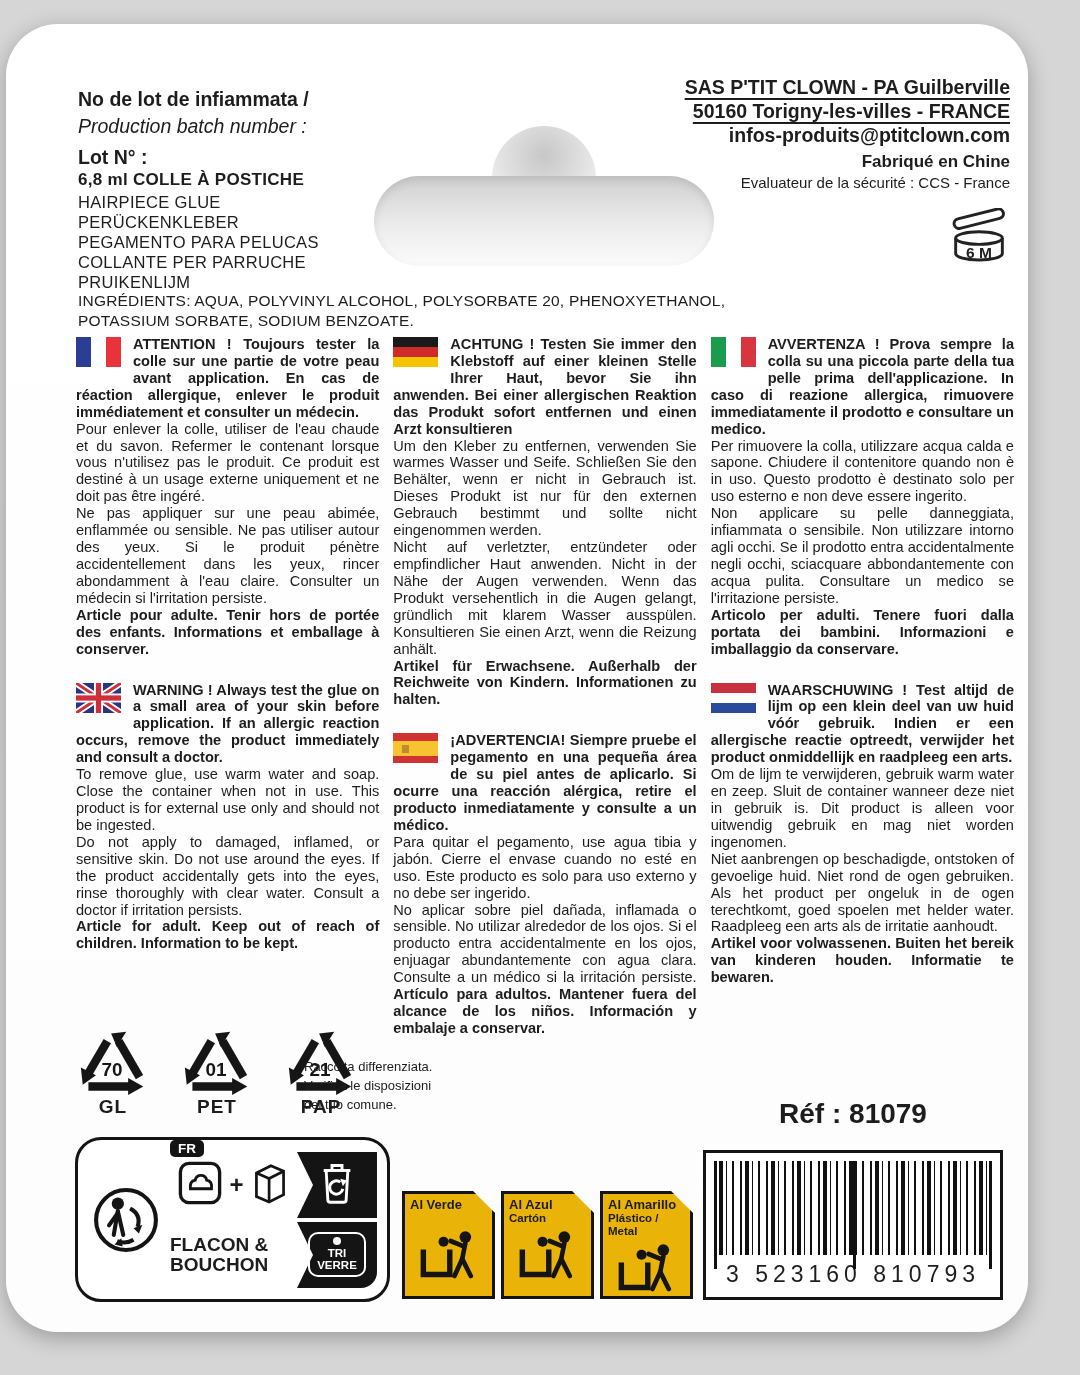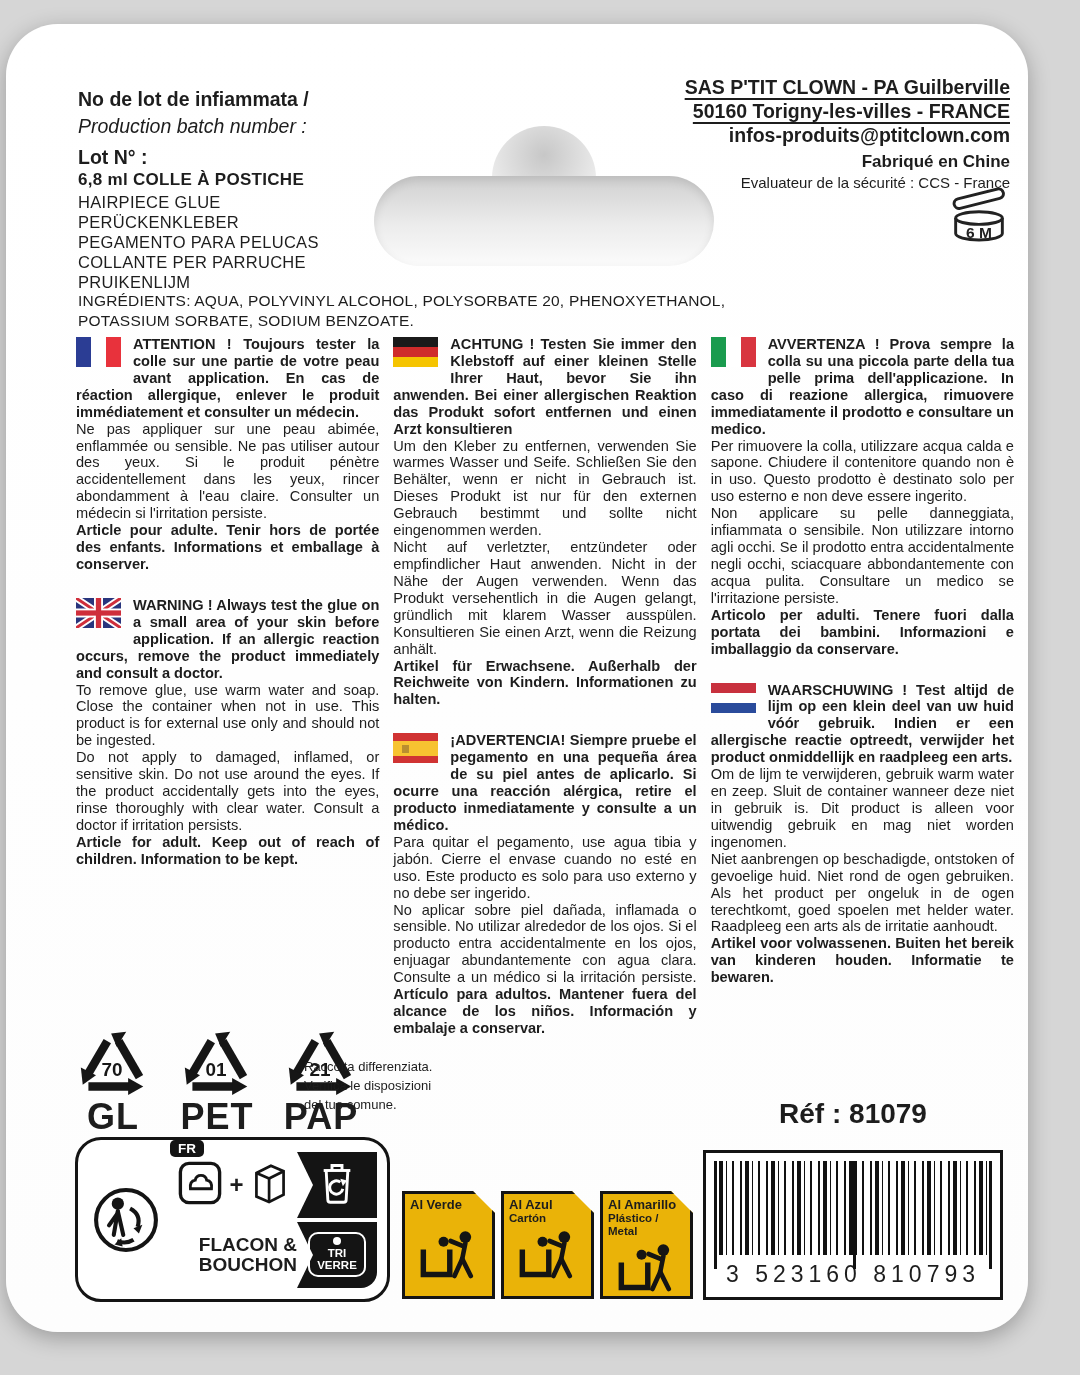--- a/index.html
+++ b/index.html
@@ -21,21 +21,21 @@
   .batch .l1 { font-weight:bold; }
   .batch .l2 { font-style:italic; }
   .batch .l3 { font-weight:bold; margin-top:3px; }
 
   .company { position:absolute; right:70px; top:76px; text-align:right; font-size:19.5px; line-height:1.22; }
   .company .u { font-weight:bold; text-decoration:underline; text-decoration-thickness:1.5px; text-underline-offset:4px; }
   .company .email { font-weight:bold; }
   .company .made { font-weight:bold; font-size:17px; margin-top:5px; }
   .company .eval { font-size:15px; margin-top:1px; }
 
-  .pao { position:absolute; right:66px; top:188px; width:70px; height:64px; }
+  .pao { position:absolute; right:66px; top:208px; width:70px; height:64px; }
   .pao svg { width:100%; height:100%; }
 
   
   .product { position:absolute; left:78px; top:170px; font-size:16.5px; line-height:1.2; letter-spacing:.3px; }
   .product .title { font-weight:bold; font-size:17px; margin-bottom:3px; }
   .ingredients { position:absolute; left:78px; top:291px; width:672px; font-size:15.5px; line-height:1.3; letter-spacing:.2px; }
 
   
   .cols { position:absolute; left:76px; top:336px; width:938px; display:grid; grid-template-columns:1fr 1fr 1fr; column-gap:14px; }
   .warn { font-size:14.6px; line-height:1.16; text-align:justify; margin-bottom:24px; }
@@ -48,34 +48,34 @@
   .flag-de { background:linear-gradient(180deg,#1a1a1a 0 33.4%,#cf2b2b 33.4% 66.7%,#f5c400 66.7% 100%); }
   .flag-it { background:linear-gradient(90deg,#1a9b4e 0 33.4%,#ffffff 33.4% 66.7%,#d8353f 66.7% 100%); }
   .flag-nl { background:linear-gradient(180deg,#c8313e 0 33.4%,#ffffff 33.4% 66.7%,#2a4b9b 66.7% 100%); }
   .flag-es { background:linear-gradient(180deg,#d03333 0 25%,#f7c331 25% 75%,#d03333 75% 100%); position:relative; }
   .flag-es::after { content:""; position:absolute; left:9px; top:12px; width:7px; height:8px; background:#b98e2f; }
 
   
   .recycle-row { position:absolute; left:72px; top:1026px; display:flex; gap:22px; }
   .sym { width:82px; text-align:center; }
   .sym svg { width:82px; height:70px; display:block; }
-  .sym .mat { font-size:36px; font-weight:bold; letter-spacing:1px; margin-top:0px; }
+  .sym .mat { font-size:19px; font-weight:bold; letter-spacing:1px; margin-top:0px; }
   .recycle-note { position:absolute; left:304px; top:1058px; font-size:13px; line-height:1.45; }
 
   
   .fr-box { position:absolute; left:75px; top:1137px; width:315px; height:165px; border:3.5px solid #141414; border-radius:26px;
             display:flex; align-items:center; padding:10px 10px 10px 14px; background:#fff; }
   .triman { width:68px; height:68px; flex:0 0 auto; margin-right:10px; }
   .triman svg { width:100%; height:100%; }
   .fr-rows { position:relative; flex:1; height:136px; display:flex; flex-direction:column; gap:4px; }
   .fr-tab { position:absolute; top:-12px; left:0px; background:#141414; color:#fff; font-weight:bold; font-size:13.5px;
             padding:1px 8px; border-radius:5px; z-index:3; }
   .fr-row { flex:1; display:flex; }
   .fr-white { flex:1; display:flex; align-items:center; justify-content:center; gap:7px; }
-  .fr-white .lbl { font-weight:bold; font-size:19px; line-height:1.05; text-align:right; }
+  .fr-white .lbl { font-weight:bold; font-size:19px; line-height:1.05; text-align:left; }
   .fr-black { position:relative; width:80px; background:#141414; display:flex; align-items:center; justify-content:center; }
   .fr-row:first-child .fr-black { border-top-right-radius:16px; }
   .fr-row:last-child  .fr-black { border-bottom-right-radius:16px; }
   .fr-black::before { content:""; position:absolute; left:0; top:50%; transform:translateY(-50%);
                       border-left:16px solid #fff; border-top:33px solid transparent; border-bottom:33px solid transparent; }
   .plus { font-size:24px; font-weight:bold; }
   .badge { border:2.5px solid #fff; border-radius:10px; color:#fff; text-align:center; padding:3px 7px 4px;
            font-weight:bold; font-size:11.5px; line-height:1.05; }
   .badge .dot { width:8px; height:8px; border-radius:50%; background:#fff; margin:0 auto 2px; }
 
@@ -138,20 +138,21 @@
     <div>PEGAMENTO PARA PELUCAS</div>
     <div>COLLANTE PER PARRUCHE</div>
     <div>PRUIKENLIJM</div>
   </div>
   <div class="ingredients">INGRÉDIENTS: AQUA, POLYVINYL ALCOHOL, POLYSORBATE 20, PHENOXYETHANOL, POTASSIUM SORBATE, SODIUM BENZOATE.</div>
 
   <div class="cols">
     <div>
       <div class="warn">
         <p class="intro"><span class="flag flag-fr"></span><span>ATTENTION !  Toujours tester la colle sur une partie de votre peau avant application. En cas de réaction allergique, enlever le produit immédiatement et consulter un médecin.</span></p>
+        <p>Pour enlever la colle, utiliser de l'eau chaude et du savon. Refermer le contenant lorsque vous n'utilisez pas le produit. Ce produit est destiné à un usage externe uniquement et ne doit pas être ingéré.</p>
         <p>Ne pas appliquer sur une peau abimée, enflammée ou sensible. Ne pas utiliser autour des yeux. Si le produit pénètre accidentellement dans les yeux, rincer abondamment à l'eau claire. Consulter un médecin si l'irritation persiste.</p>
         <p class="footer">Article pour adulte. Tenir hors de portée des enfants. Informations et emballage à conserver.</p>
       </div>
       <div class="warn">
         <p class="intro"><span class="flag">
               <svg viewBox="0 0 60 40">
                 <rect width="60" height="40" fill="#29357d"></rect>
                 <path d="M0 0 L60 40 M60 0 L0 40" stroke="#fff" stroke-width="9"></path>
                 <path d="M0 0 L60 40 M60 0 L0 40" stroke="#cf2e3b" stroke-width="4"></path>
                 <rect x="24" width="12" height="40" fill="#fff"></rect>

